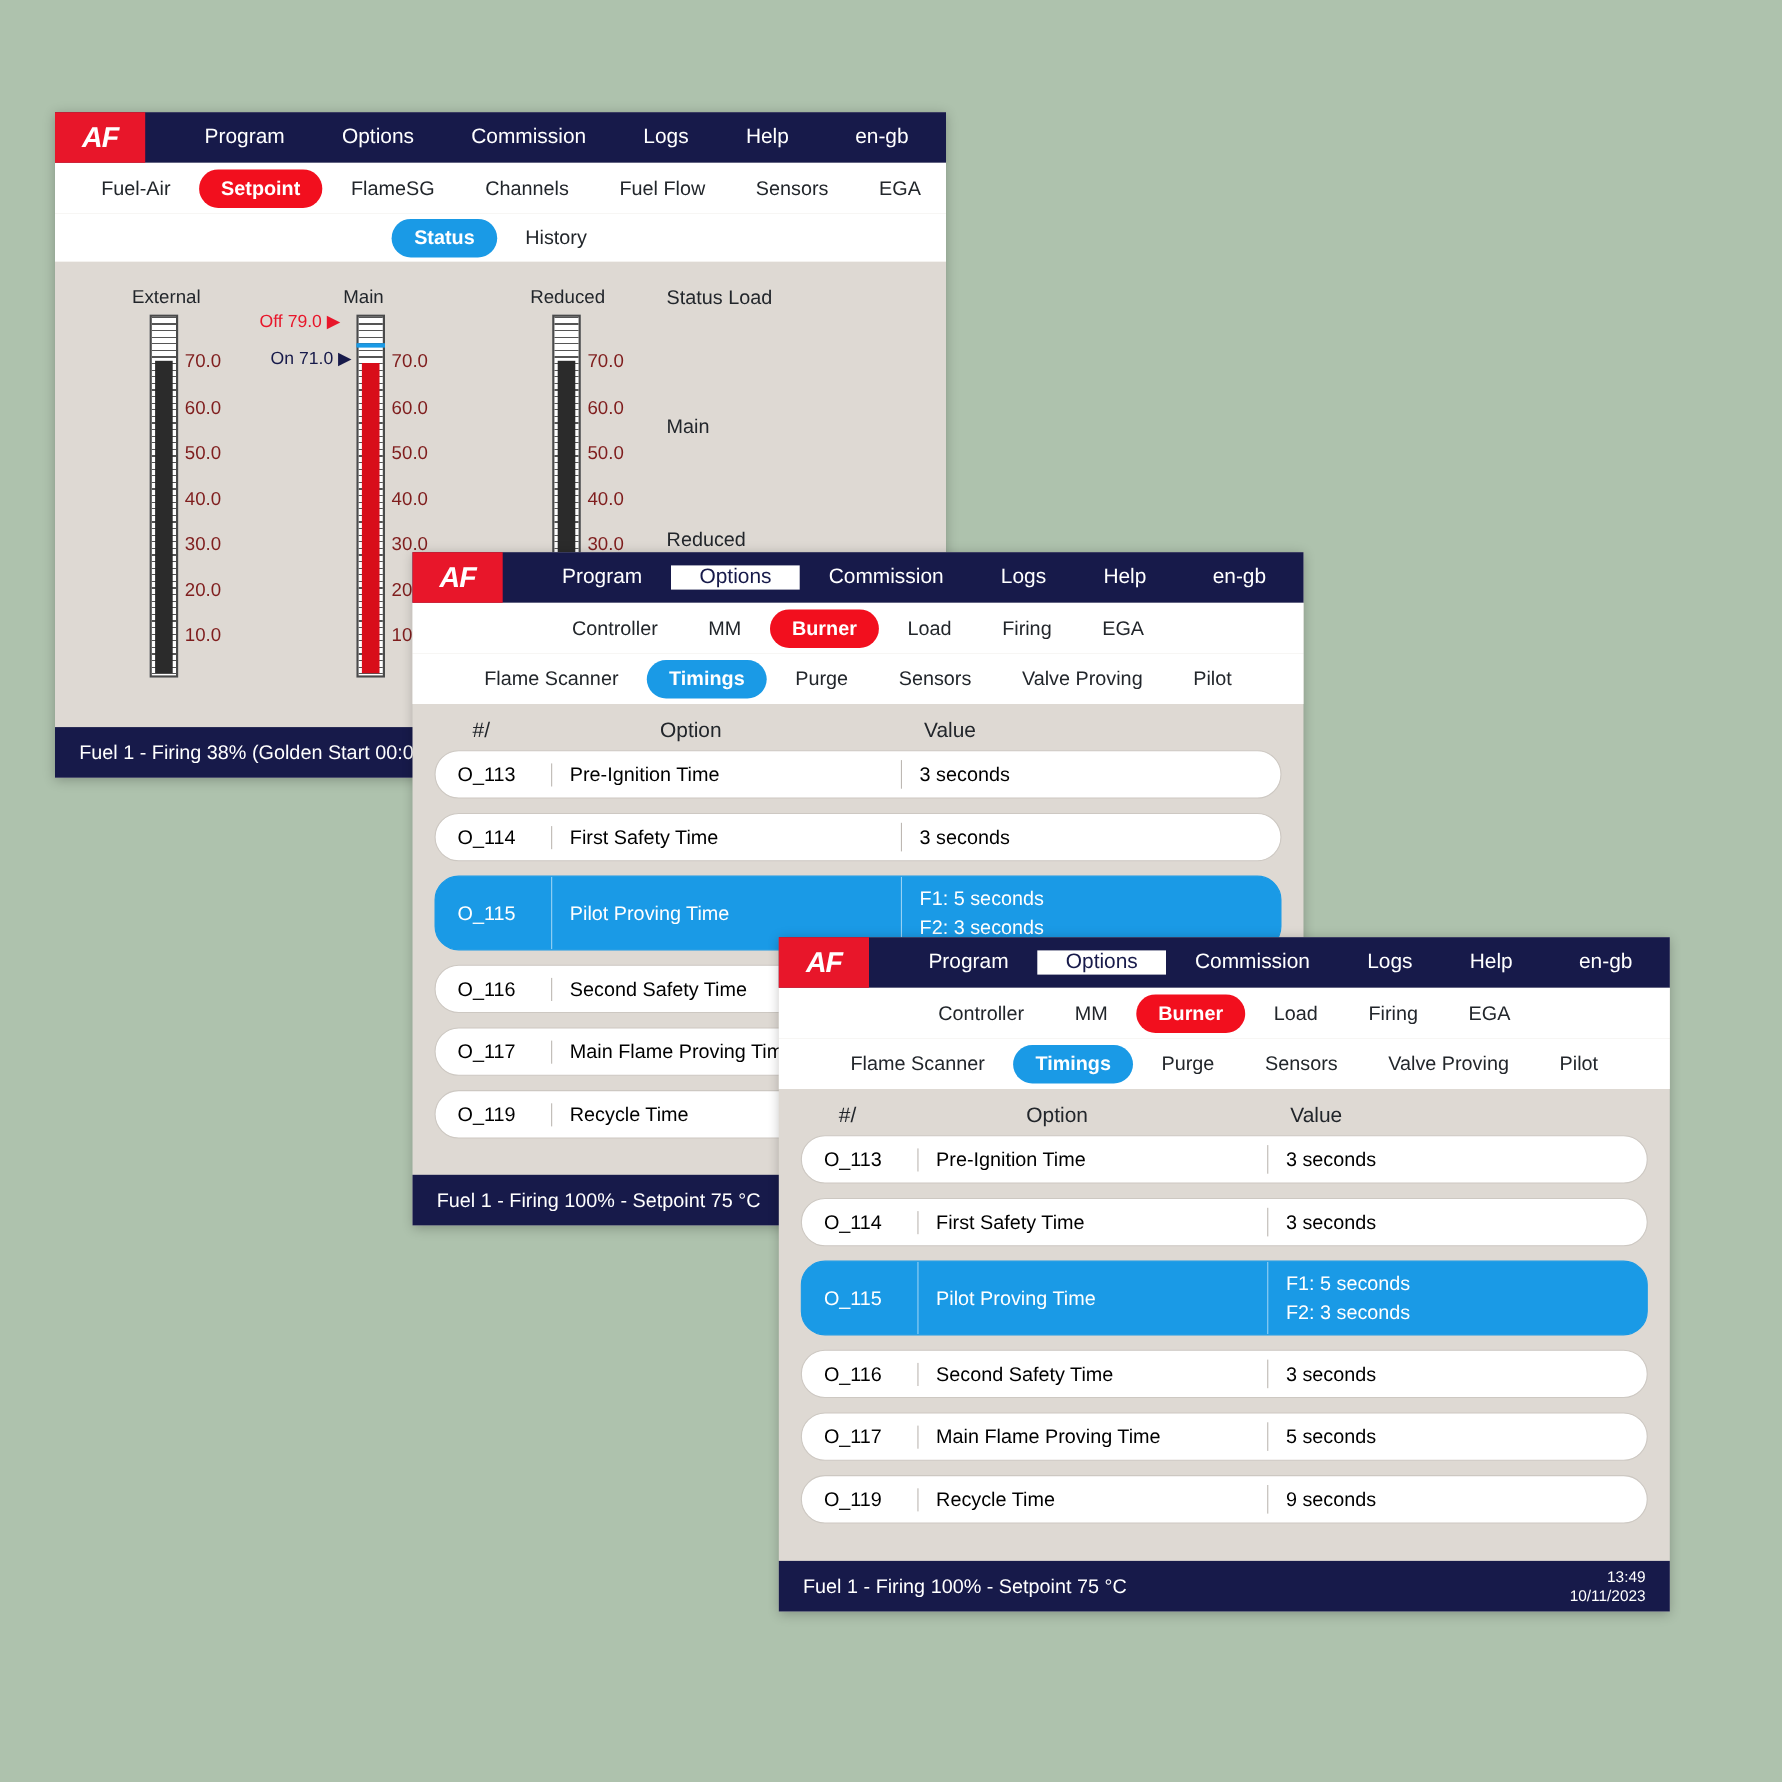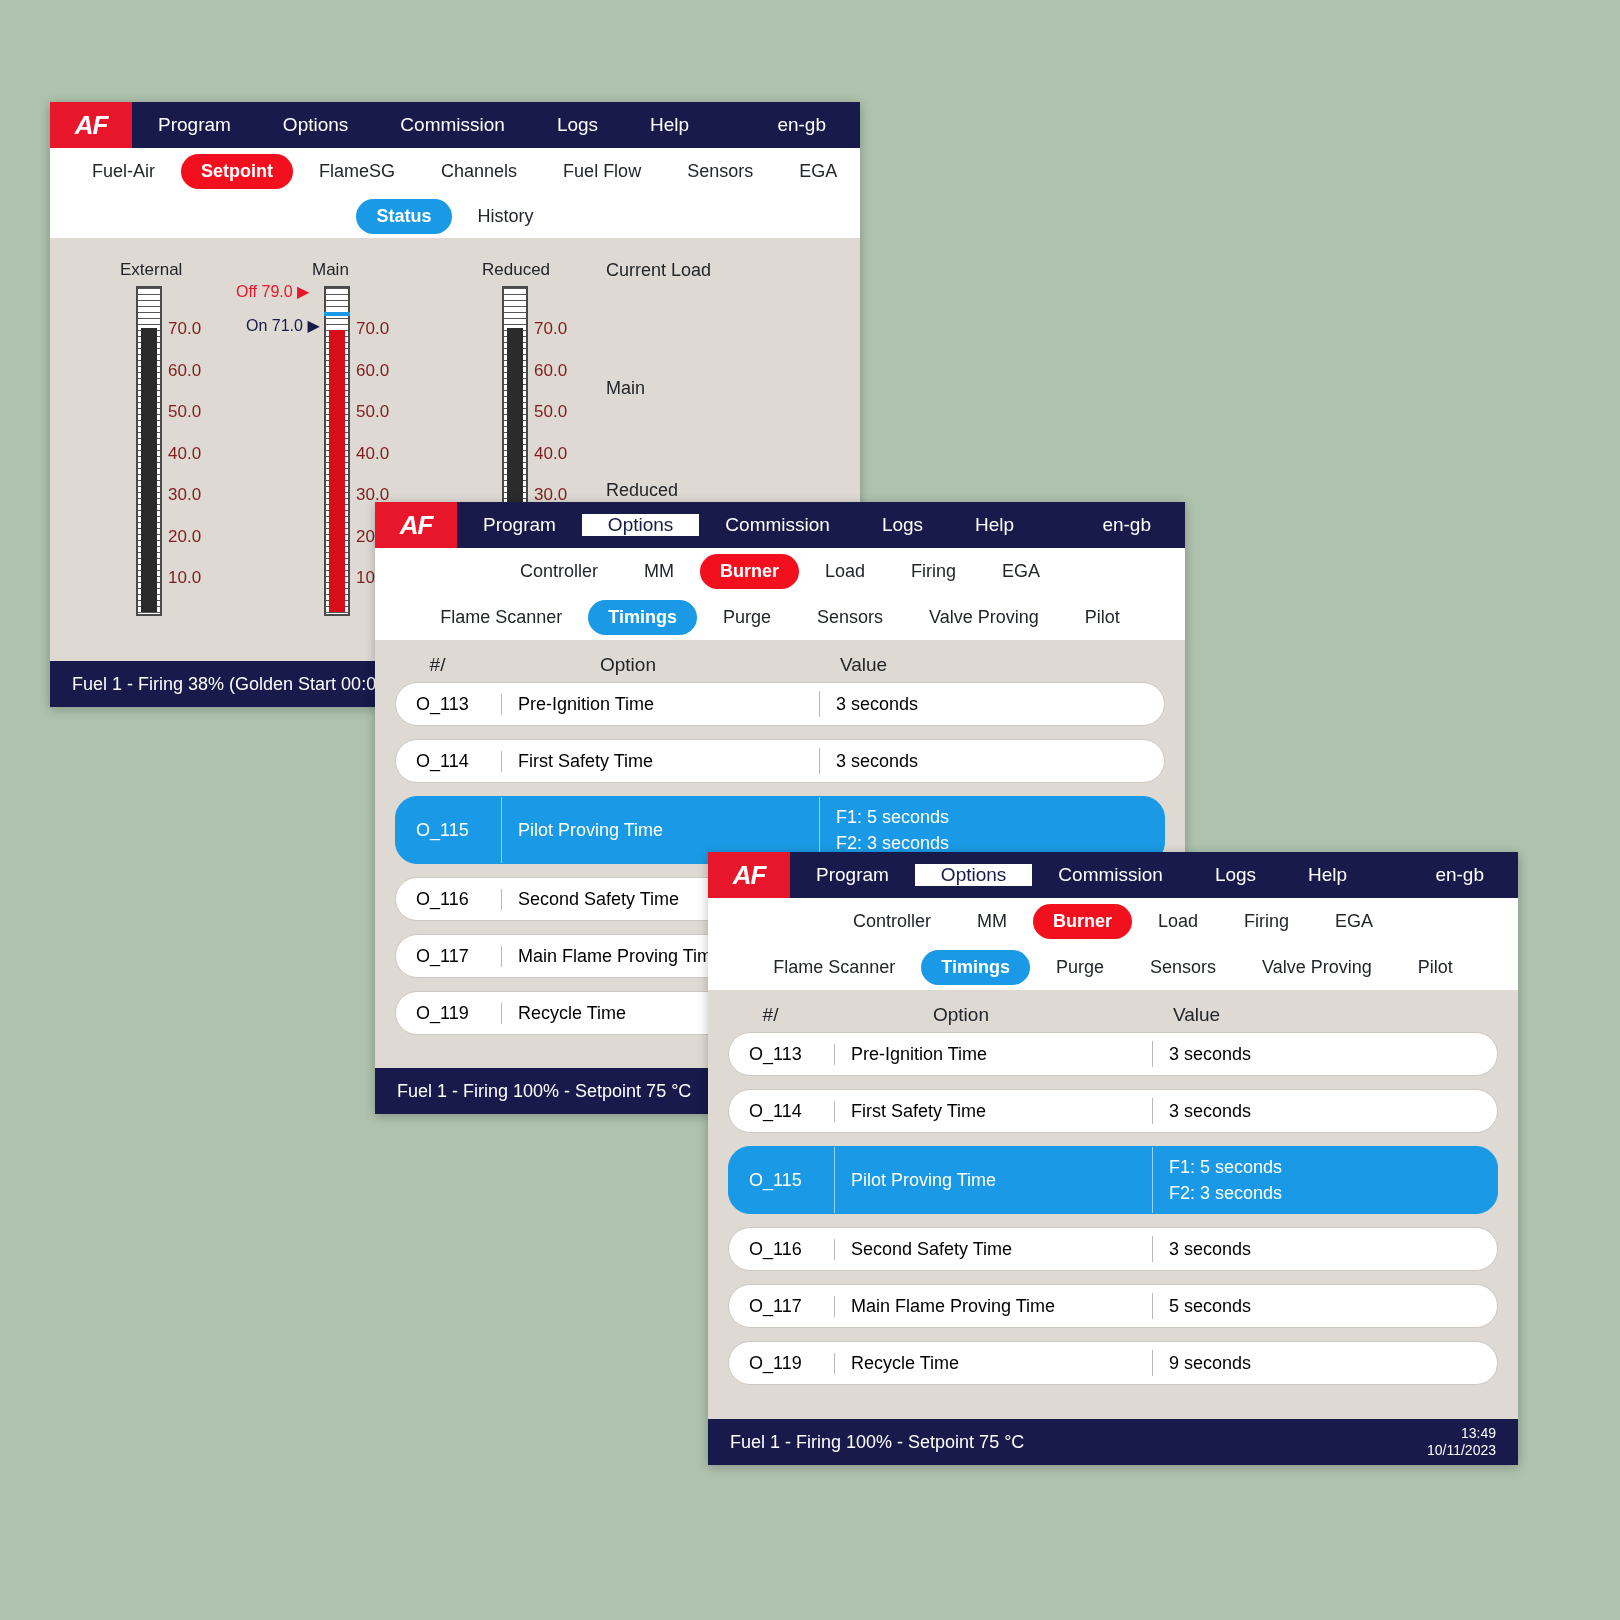--- a/index.html
+++ b/index.html
@@ -7,21 +7,21 @@
   body {
     width:1620px; height:1620px;
     background:#aec2ad;
     font-family:"Liberation Sans", sans-serif;
     position:relative;
     overflow:hidden;
   }
   .window { position:absolute; background:#ded9d3; box-shadow:0 2px 10px rgba(0,0,0,0.25); }
 
   
-  .navbar { display:flex; align-items:stretch; background:#171a4a; height:46px; }
+  .navbar { display:flex; align-items:stretch; background:#171a4a; height:46px;gap:28px; }
   .logo {
     width:82px; background:#e8162a; color:#fff; font-style:italic; font-weight:bold;
     display:flex; align-items:center; justify-content:center; font-size:26px; letter-spacing:-1px;
   }
   .navitems { display:flex; align-items:center; flex:1; }
   .navitem {
     color:#fff; font-size:19px; display:flex; align-items:center; justify-content:center;
     padding:0 26px; white-space:nowrap;
   }
   .navitem.active { background:#fff; color:#171a4a; }
@@ -163,21 +163,21 @@
       <div class="fill" style="background:#2b2b2b; top:40px; bottom:2px;"></div>
     </div>
     <div class="scale" style="left:484px; top:70px; line-height:41.5px;">
       <div>70.0</div>
       <div>60.0</div>
       <div>50.0</div>
       <div>40.0</div>
       <div>30.0</div>
     </div>
 
-    <div class="panel-label" style="left:556px; top:22px;">Current Load</div>
+    <div class="panel-label" style="left:556px; top:22px;">Status Load</div>
 
     <div class="panel-label" style="left:556px; top:140px;">Main</div>
 
     <div class="panel-label" style="left:556px; top:242px;">Reduced</div>
   </div>
 
   <div class="statusbar">
     <span>Fuel 1 - Firing 38% (Golden Start 00:0</span>
   </div>
 </div>

